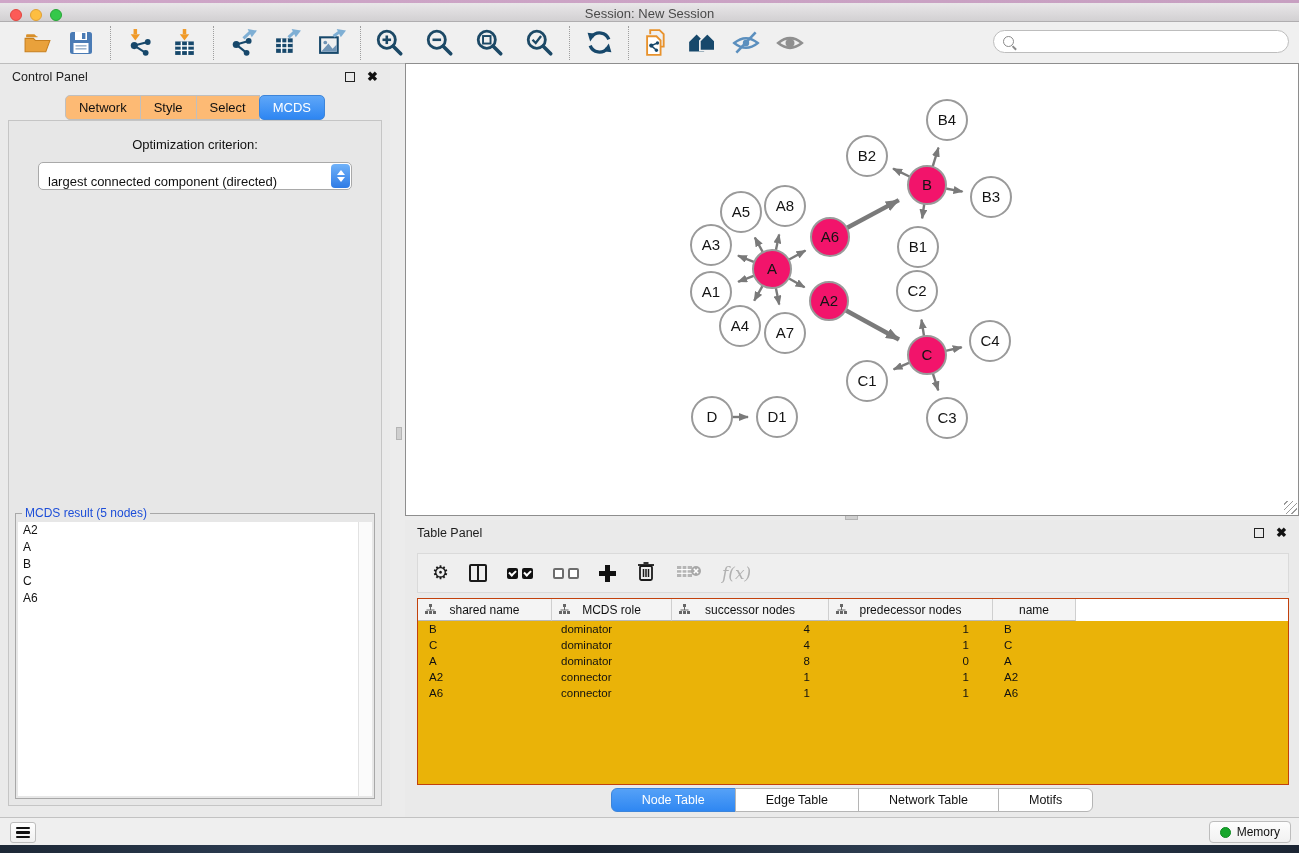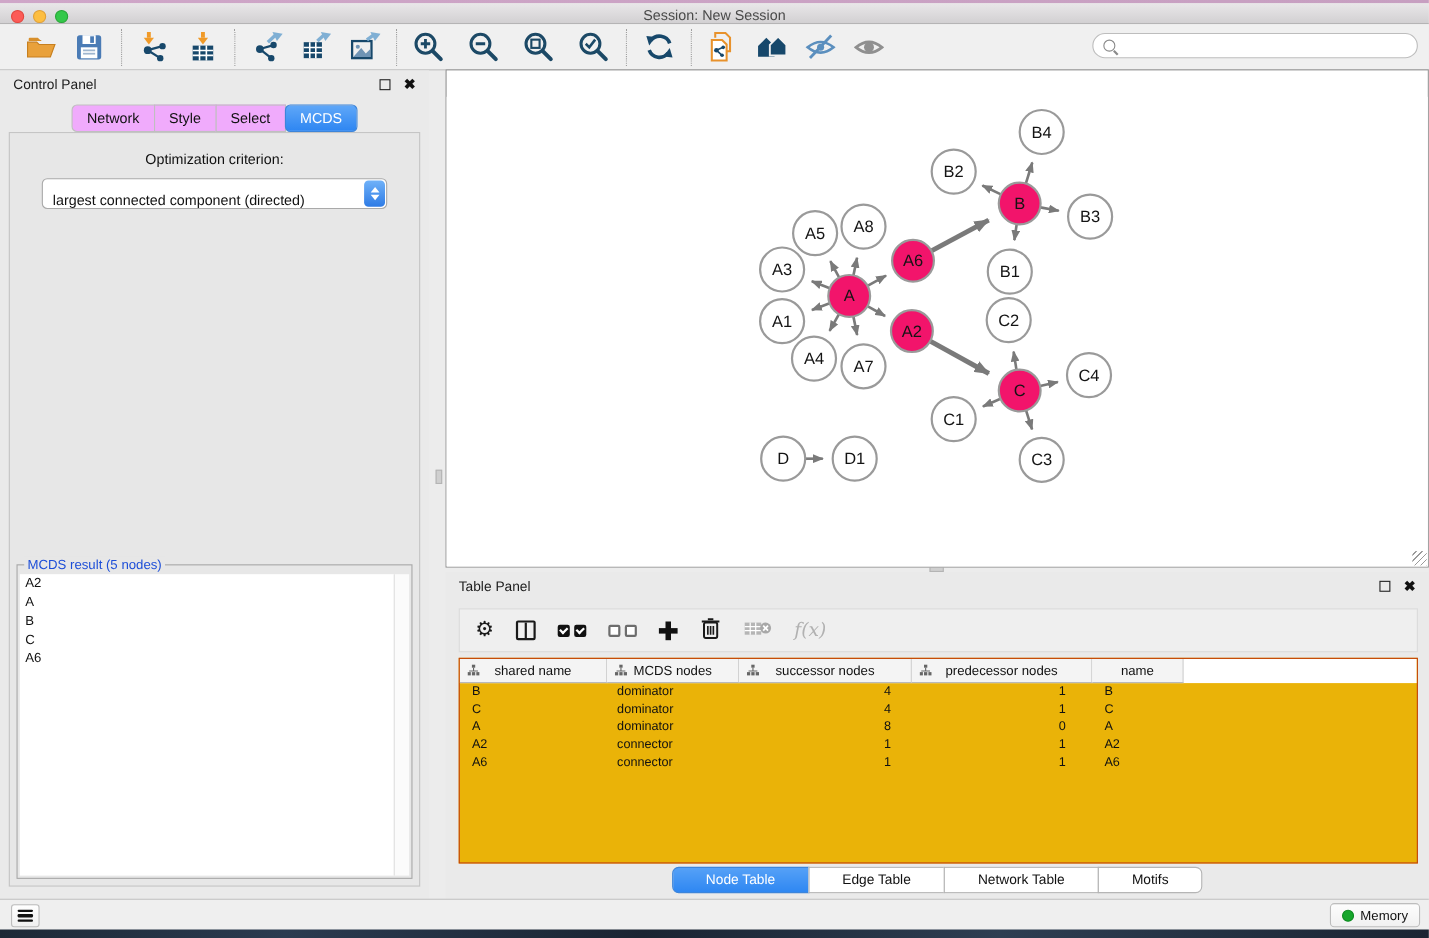--- a/index.html
+++ b/index.html
@@ -34,21 +34,21 @@
   .searchbox input { border:none; outline:none; background:transparent; flex:1; height:100%; padding:0 8px 0 6px; font-size:12px; font-family:"Liberation Sans",sans-serif; }
 
   
   .control-panel { position:absolute; left:0; top:64px; width:390px; height:753px; background:#eaeaea; }
   .panel-head { height:26px; display:flex; align-items:center; padding:0 12px; }
   .panel-title { font-size:12.5px; color:#1d1d1d; }
   .panel-head .spacer { flex:1; }
   .float-ico { width:10px; height:10px; border:1.5px solid #222; margin-right:12px; }
   .close-ico { font-size:13px; font-weight:bold; color:#111; line-height:10px; }
   .cp-tabs { position:absolute; top:31px; left:0; right:0; display:flex; justify-content:center; }
-  .cp-tab { background:#f0abfc; border:1px solid #bfbfbf; padding:4px 13px; font-size:13px; color:#111; margin-left:-1px; }
+  .cp-tab { background:#fdba74; border:1px solid #bfbfbf; padding:4px 13px; font-size:13px; color:#111; margin-left:-1px; }
   .cp-tab:first-child { border-radius:5px 0 0 5px; margin-left:0; }
   .cp-tab.active { background:linear-gradient(#5fa7f8,#2e86f2); border:1px solid #3d85da; color:#fff; border-radius:5px; }
   .cp-content { position:absolute; left:8px; right:8px; top:56px; height:686px; background:#e7e7e7;
                 border:1px solid #c5c5c5; }
   .opt-label { text-align:center; font-size:13px; color:#111; margin-top:16px; }
   .dropdown { position:relative; margin:10px auto 0; width:314px; height:28px; background:#ffffff;
               border:1px solid #a9a9a9; border-radius:5px; font-size:13px; color:#111;
               display:flex; align-items:flex-end; padding-left:9px; }
   .dd-stepper { position:absolute; right:1px; top:1px; bottom:1px; width:19px; border-radius:4px;
                 background:linear-gradient(#70b2f9,#2e7be5); display:flex; flex-direction:column;
@@ -560,21 +560,21 @@
           </div>
         <div class="t-hcell w1">
             <svg class="tree-ico" width="11" height="11" viewBox="0 0 11 11">
               <rect x="4" y="0" width="3" height="3" fill="#666"></rect>
               <line x1="5.5" y1="3" x2="5.5" y2="6" stroke="#666" stroke-width="1"></line>
               <line x1="1.5" y1="6" x2="9.5" y2="6" stroke="#666" stroke-width="1"></line>
               <rect x="0" y="7" width="3" height="3" fill="#666"></rect>
               <rect x="4" y="7" width="3" height="3" fill="#666"></rect>
               <rect x="8" y="7" width="3" height="3" fill="#666"></rect>
             </svg>
-            <span>MCDS nodes</span>
+            <span>MCDS role</span>
           </div>
         <div class="t-hcell w2">
             <svg class="tree-ico" width="11" height="11" viewBox="0 0 11 11">
               <rect x="4" y="0" width="3" height="3" fill="#666"></rect>
               <line x1="5.5" y1="3" x2="5.5" y2="6" stroke="#666" stroke-width="1"></line>
               <line x1="1.5" y1="6" x2="9.5" y2="6" stroke="#666" stroke-width="1"></line>
               <rect x="0" y="7" width="3" height="3" fill="#666"></rect>
               <rect x="4" y="7" width="3" height="3" fill="#666"></rect>
               <rect x="8" y="7" width="3" height="3" fill="#666"></rect>
             </svg>

